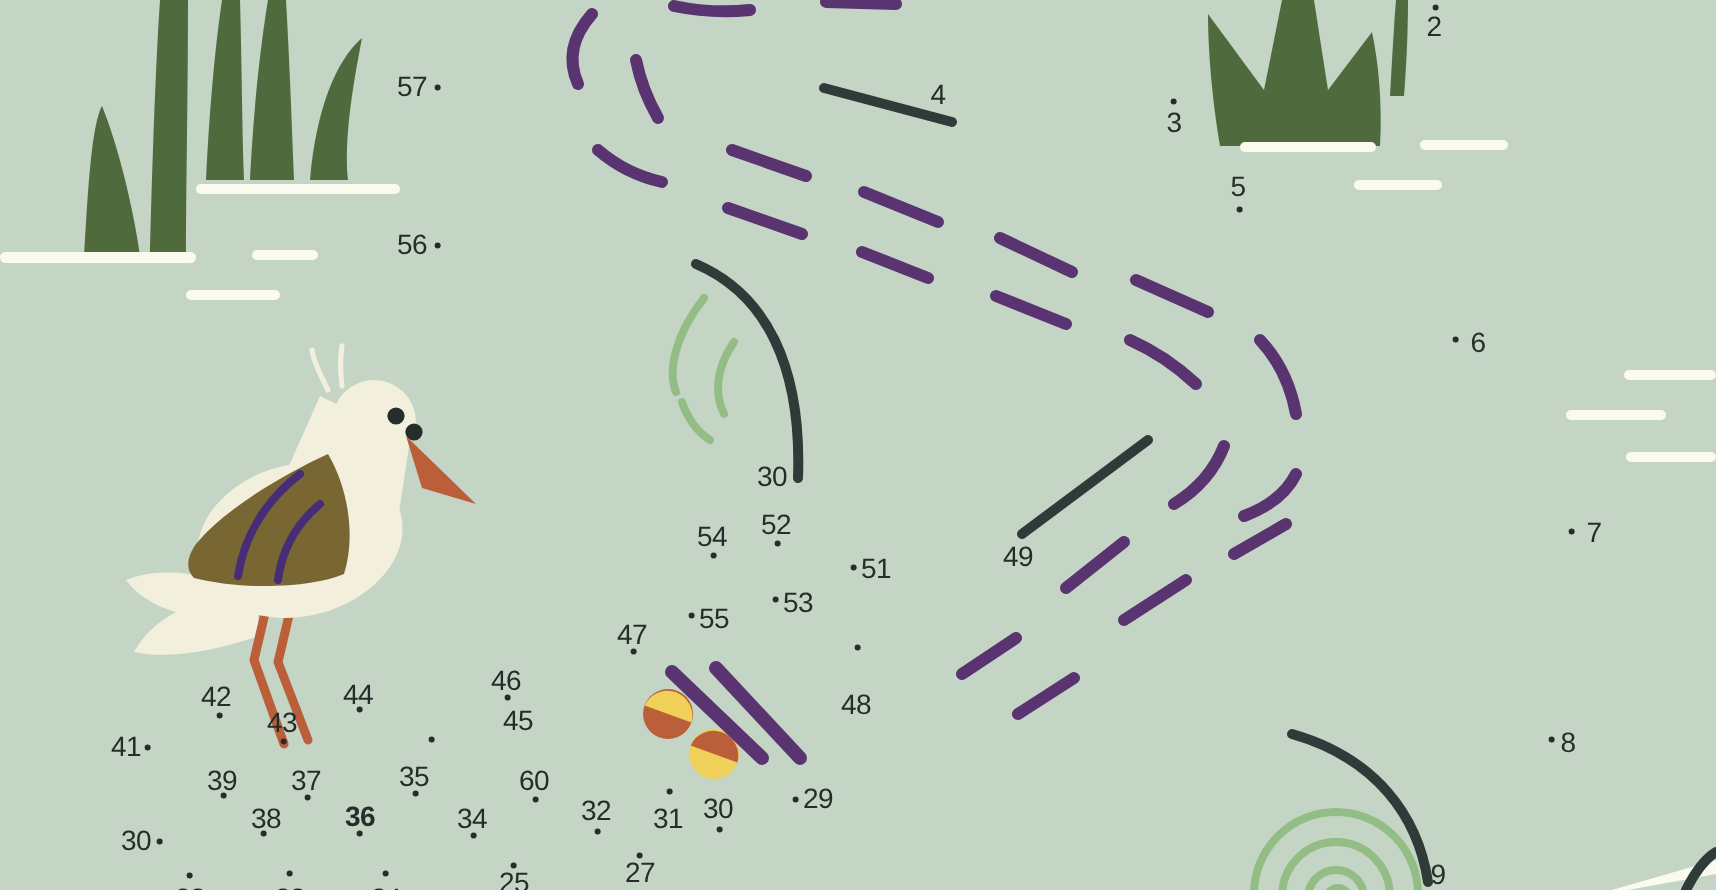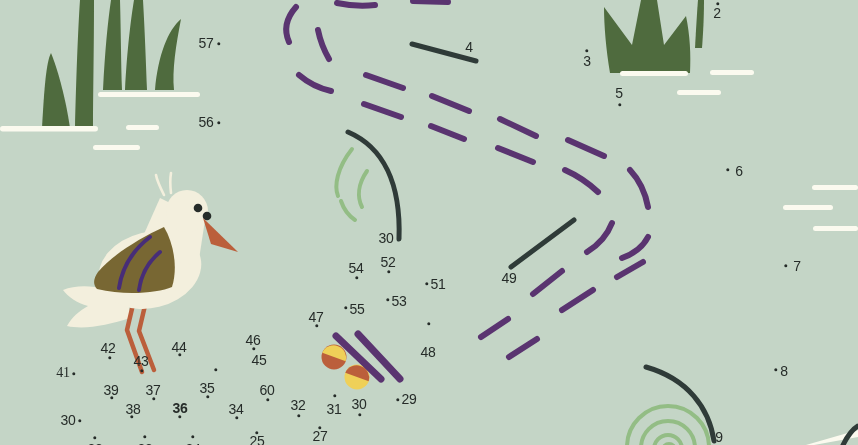--- a/index.html
+++ b/index.html
@@ -184,21 +184,21 @@
       <span class="num" style="left: 180px; top: 408px; font-weight: bold;">36</span>
       <span class="dot" style="left: 180px; top: 417px;"></span>
       <span class="num" style="left: 153px; top: 390px;">37</span>
       <span class="dot" style="left: 154px; top: 399px;"></span>
       <span class="num" style="left: 133px; top: 409px;">38</span>
       <span class="dot" style="left: 132px; top: 417px;"></span>
       <span class="num" style="left: 111px; top: 390px;">39</span>
       <span class="dot" style="left: 112px; top: 398px;"></span>
       <span class="num" style="left: 68px; top: 420px;">30</span>
       <span class="dot" style="left: 80px; top: 421px;"></span>
-      <span class="num" style="left: 63px; top: 373px; font-family: Liberation Serif, serif;">41</span>
+      <span class="num" style="left: 63px; top: 373px;">41</span>
       <span class="dot" style="left: 74px; top: 374px;"></span>
       <span class="num" style="left: 108px; top: 348px;">42</span>
       <span class="dot" style="left: 110px; top: 358px;"></span>
       <span class="num" style="left: 141px; top: 361px;">43</span>
       <span class="dot" style="left: 142px; top: 371px;"></span>
       <span class="num" style="left: 179px; top: 347px;">44</span>
       <span class="dot" style="left: 180px; top: 355px;"></span>
       <span class="num" style="left: 215px; top: 360px; margin-left: 44px;">45</span>
       <span class="dot" style="left: 216px; top: 370px;"></span>
       <span class="num" style="left: 253px; top: 340px;">46</span>

